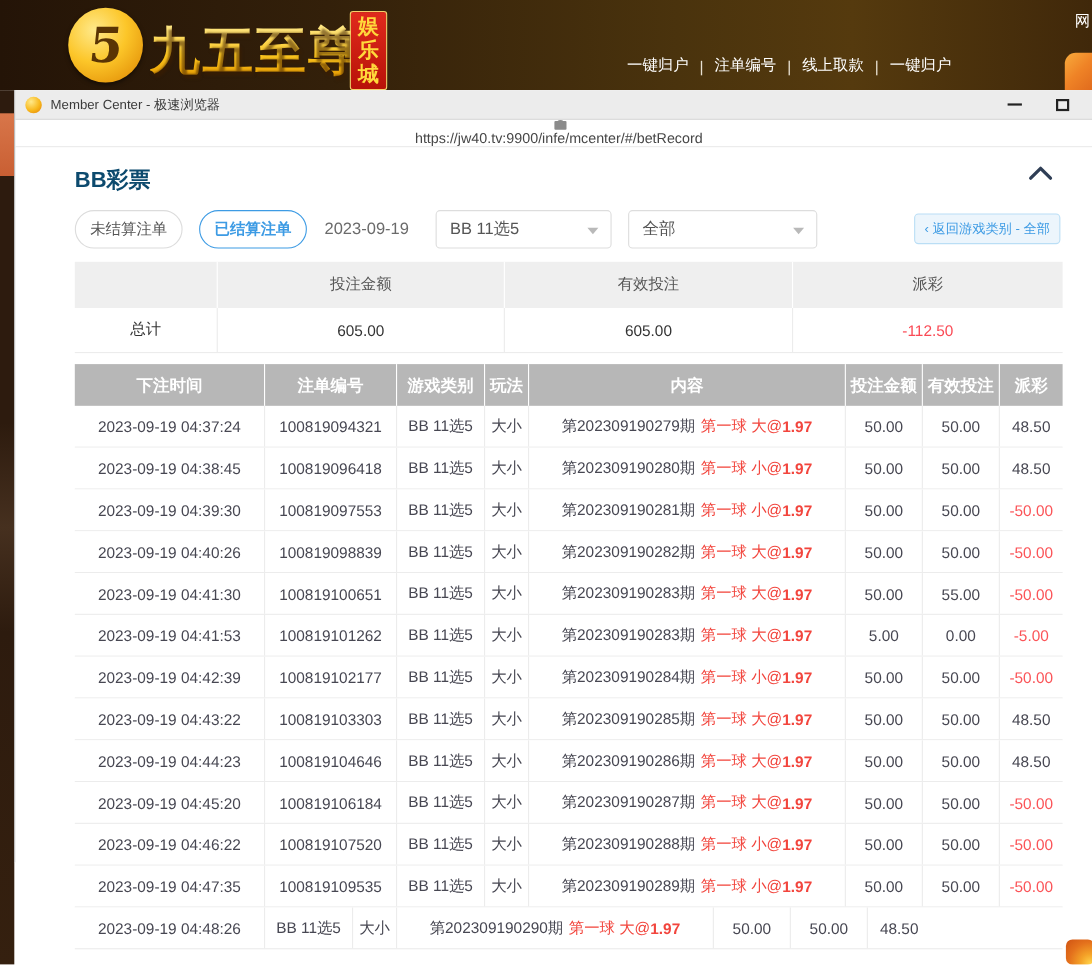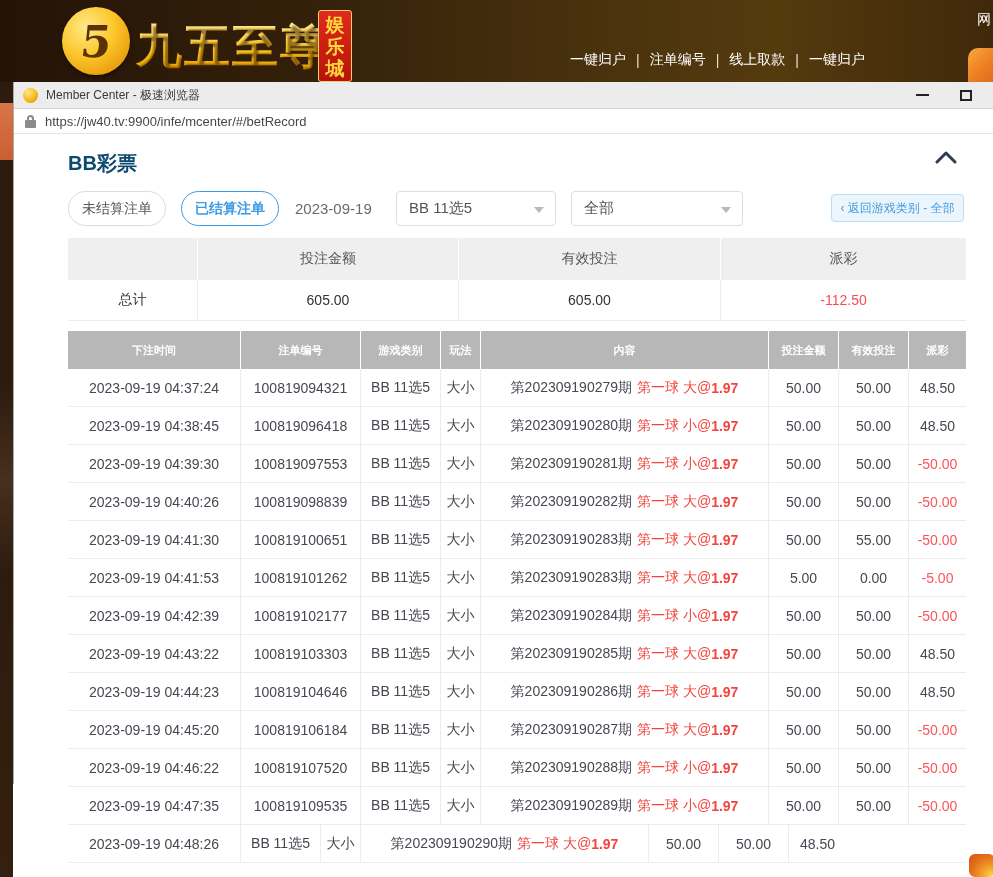--- a/index.html
+++ b/index.html
@@ -77,21 +77,21 @@
   }
   .title-text { margin-left: 8px; font-size: 12px; color: #3a3a3a; }
   .win-btn { position: absolute; top: 0; width: 34px; height: 26px; display: flex; align-items: center; justify-content: center; }
   .win-min { right: 54px; }
   .win-min i { display: block; width: 13px; height: 0; border-top: 2px solid #222; }
   .win-max { right: 10px; }
   .win-max i { display: block; width: 12px; height: 11px; border: 2px solid #222; }
 
   .url-bar {
     position: absolute; top: 27px; left: 0; width: 100%; height: 25px; background: #fff;
-    border-bottom: 1px solid #e4e4e4; display: flex; align-items: center;
+    border-bottom: 1px solid #e4e4e4; display: flex; align-items: center; flex-direction: column;
   }
   .lock-icon { margin-left: 11px; width: 11px; height: 13px; position: relative; }
   .lock-icon .body { position: absolute; bottom: 0; left: 0; width: 11px; height: 8px; background: #8b8b8b; border-radius: 1px; }
   .lock-icon .arch { position: absolute; top: 0; left: 2px; width: 7px; height: 7px; border: 2px solid #8b8b8b; border-bottom: none; border-radius: 4px 4px 0 0; }
   .url-text { margin-left: 9px; font-size: 13px; color: #474747; }
 
   
   .win-content { position: absolute; top: 52px; left: 0; width: 980px; height: 743px; background: #fff; }
 
   .section-title { position: absolute; left: 54px; top: 16px; font-size: 20px; font-weight: bold; color: #0c4a6e; }
@@ -129,21 +129,21 @@
   .summary .shead { background: #efefef; height: 42px; color: #555; }
   .summary .shead .scell { border-right: 1px solid #fff; }
   .summary .sbody { background: #fff; height: 41px; color: #333; border-bottom: 1px solid #ececec; }
   .summary .sbody .scell { border-right: 1px solid #ececec; }
   .summary .scell { display: flex; align-items: center; justify-content: center; }
   .summary .scell:last-child { border-right: none; }
   .sc1 { width: 130px; text-align: right; } .sc2 { width: 261px; } .sc3 { width: 262px; } .sc4 { width: 245px; }
 
   
   .bet-table { position: absolute; left: 54px; top: 197px; width: 898px; }
-  .thead { display: flex; height: 38px; background: #b7b7b7; color: #fff; font-size: 11px; font-weight: bold; }
+  .thead { display: flex; height: 38px; background: #b7b7b7; color: #fff; font-size: 15px; font-weight: bold; }
   .thead .th { display: flex; align-items: center; justify-content: center; border-right: 1px solid #fff; }
   .thead .th:last-child { border-right: none; }
   .trow { display: flex; height: 38px; background: #fff; border-bottom: 1px solid #ececec; color: #474752; font-size: 14px; }
   .trow .td { display: flex; align-items: center; justify-content: center; border-right: 1px solid #ececec; white-space: nowrap; overflow: hidden; }
   .trow .td:last-child { border-right: none; }
   .c-time { width: 173px; } .c-order { width: 120px; } .c-game { width: 80px; } .c-play { width: 40px; }
   .c-content { width: 288px; } .c-bet { width: 70px; } .c-valid { width: 70px; } .c-payout { width: 57px; }
   .red { color: #f2453d; margin-left: 5px; }
   .red.bold { font-weight: bold; margin-left: 0; }
   .neg { color: #fb5458; }

